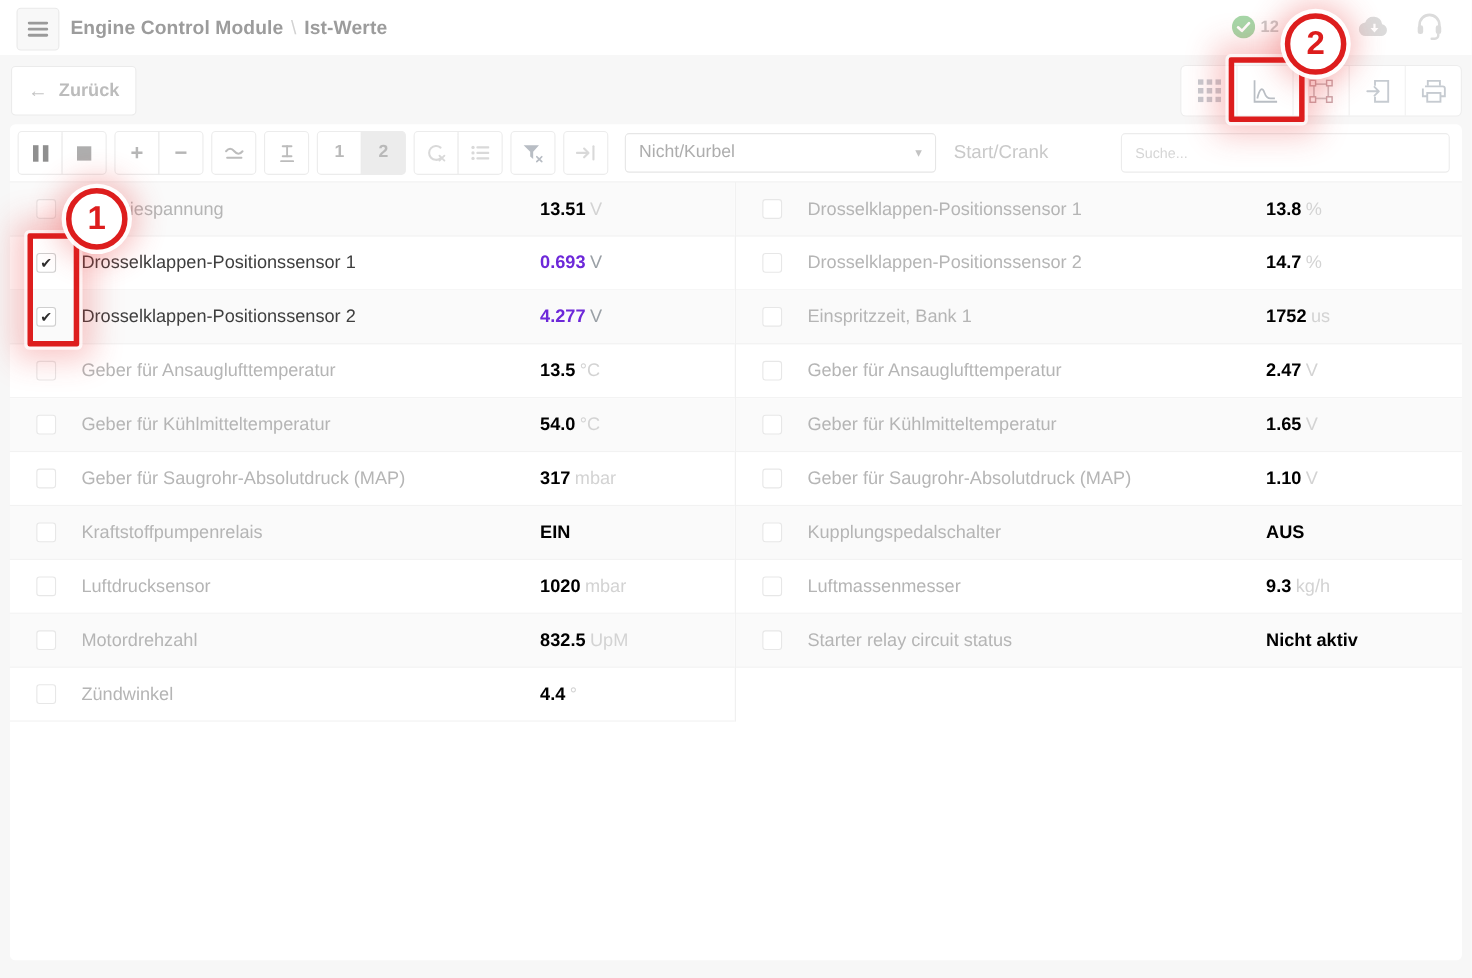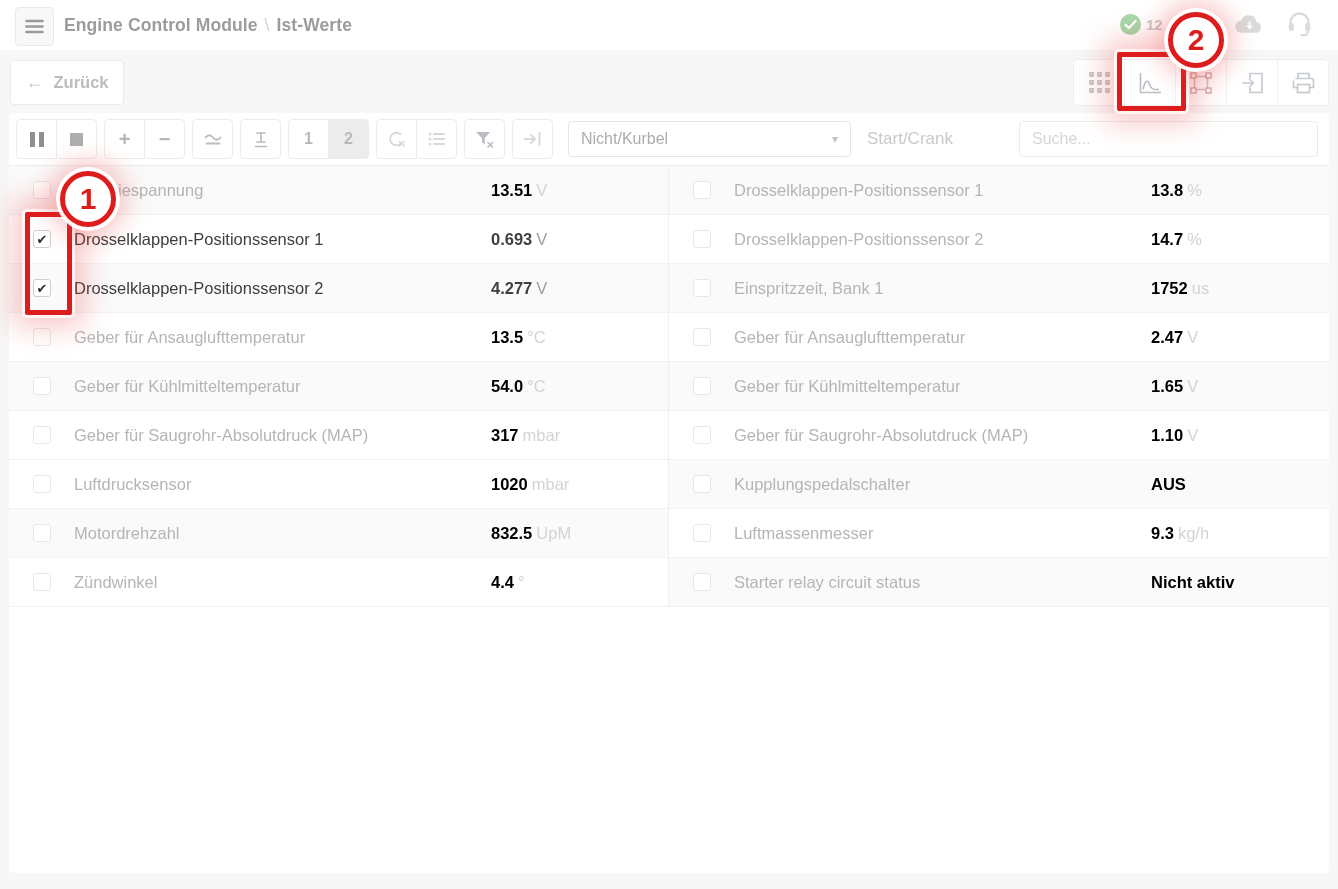--- a/index.html
+++ b/index.html
@@ -50,40 +50,40 @@
   .pause-bars{display:flex;gap:4px;}
   .pause-bars i{display:block;width:5px;height:15px;background:#8f8f8f;}
   .stop-sq{width:13px;height:13px;background:#aeaeae;}
   .glyph-lg{font-size:20px;line-height:1;color:#b6b6b6;font-weight:700;}
   .dd{width:283px;height:36px;box-sizing:border-box;border:1px solid #e6e6e6;border-radius:4px;
       margin-left:8px;display:flex;align-items:center;padding:0 12px;cursor:pointer;
       color:#adadad;font-size:16px;}
   .dd .caret{margin-left:auto;color:#c3c3c3;font-size:12px;}
   .preset-caption{margin-left:16px;color:#c9c9c9;font-size:17px;}
   .search{margin-left:auto;width:299px;height:36px;box-sizing:border-box;border:1px solid #ececec;
-          border-radius:4px;padding:0 12px;font-size:16px;color:#8a8a8a;outline:none;
+          border-radius:4px;padding:0 12px;font-size:13px;color:#8a8a8a;outline:none;
           font-family:"Liberation Sans",sans-serif;}
   .search::placeholder{color:#d6d6d6;}
 
   
   .tbl{display:flex;}
   .tcol{width:660px;box-sizing:border-box;}
   .tcol.left{border-right:1px solid #efefef;}
   .trow{height:49px;box-sizing:border-box;display:flex;align-items:center;position:relative;
         border-bottom:1px solid #f2f2f2;padding-left:24px;cursor:pointer;}
   .trow.stripe{background:#fafafa;}
   .cb{width:18px;height:18px;box-sizing:border-box;border:1px solid #e7e7e7;border-radius:3px;background:#fff;
       display:flex;align-items:center;justify-content:center;font-size:13px;line-height:1;color:#2d2d2d;cursor:pointer;flex:none;}
   .cb.on{border-color:#cfcfcf;}
   .lab{margin-left:23px;font-size:16.5px;color:#b5b5b5;white-space:nowrap;}
   .val{position:absolute;left:482px;font-size:16.5px;white-space:nowrap;}
   .val b{color:#000000;font-weight:700;}
   .val i{font-style:normal;color:#d3d3d3;margin-left:4px;}
   .trow.checked .lab{color:#3e3e3e;}
-  .trow.checked .val b{color:#404040;}
+  .trow.checked .val b{color:#6d28d9;}
   .trow.checked .val i{color:#9aa0a6;}
 
   
   .ann{position:absolute;z-index:40;}
   .ann-rect{box-sizing:border-box;border:5px solid #dd1d1d;border-radius:2px;
             box-shadow:0 0 0 3px rgba(255,255,255,.75), 0 0 28px 12px rgba(233,54,54,.28);}
   .ann-circle{box-sizing:border-box;width:56px;height:56px;border-radius:50%;background:#fff;
               border:5px solid #dd1d1d;color:#dd1d1d;font-size:30px;font-weight:700;
               display:flex;align-items:center;justify-content:center;
               box-shadow:0 0 0 4px rgba(255,255,255,.95), 0 0 26px 10px rgba(233,54,54,.3);}
@@ -337,20 +337,25 @@
           <div class="trow stripe">
             <span class="cb"></span>
             <span class="lab">Geber für Kühlmitteltemperatur</span>
             <span class="val"><b>54.0</b><i>°C</i></span>
           </div>
           <div class="trow">
             <span class="cb"></span>
             <span class="lab">Geber für Saugrohr-Absolutdruck (MAP)</span>
             <span class="val"><b>317</b><i>mbar</i></span>
           </div>
+          <div class="trow stripe">
+            <span class="cb"></span>
+            <span class="lab">Kraftstoffpumpenrelais</span>
+            <span class="val"><b>EIN</b></span>
+          </div>
           <div class="trow">
             <span class="cb"></span>
             <span class="lab">Luftdrucksensor</span>
             <span class="val"><b>1020</b><i>mbar</i></span>
           </div>
           <div class="trow stripe">
             <span class="cb"></span>
             <span class="lab">Motordrehzahl</span>
             <span class="val"><b>832.5</b><i>UpM</i></span>
           </div>

